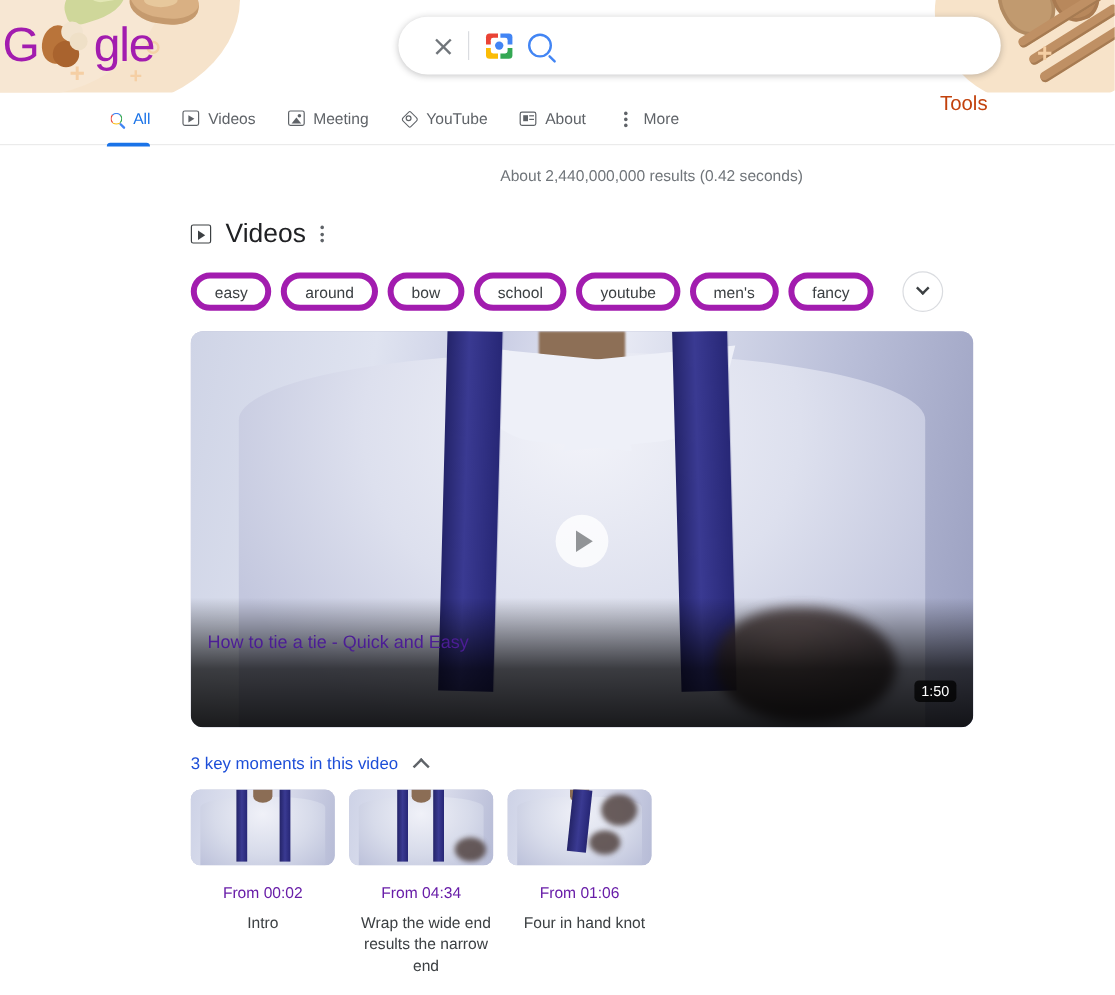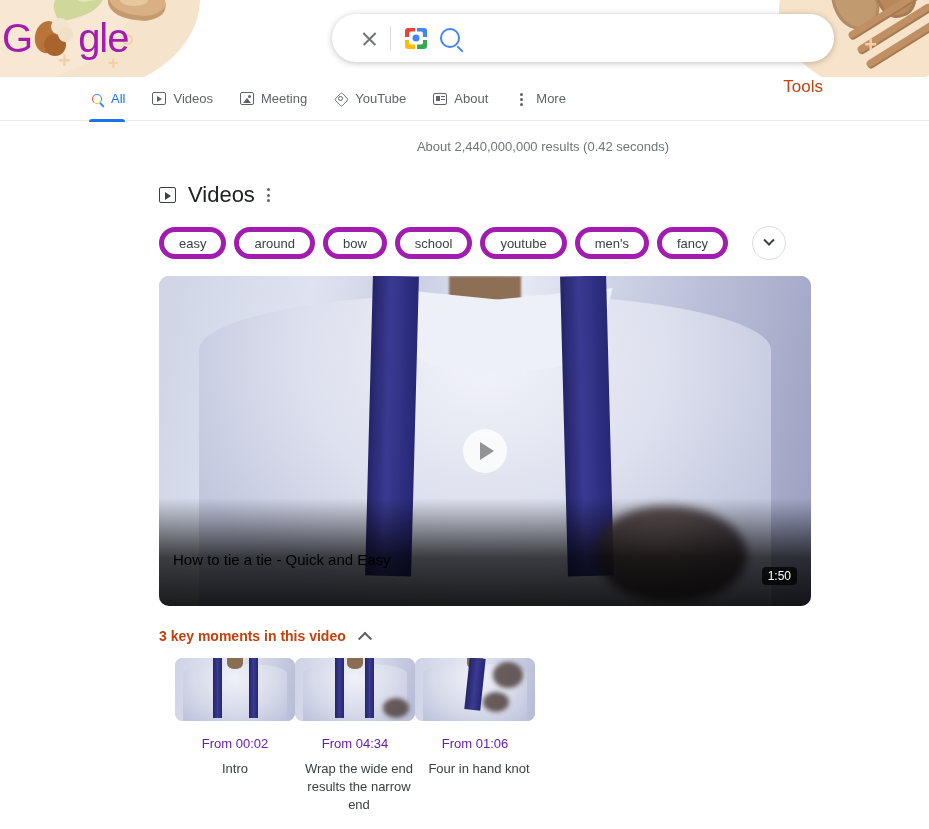--- a/index.html
+++ b/index.html
@@ -427,51 +427,51 @@
     content:""; margin-left:4px;
     border-left: 14px solid rgba(60,64,67,.55);
     border-top: 9px solid transparent;
     border-bottom: 9px solid transparent;
   }
   .vc-overlay {
     position:absolute; left:0; right:0; bottom:0; height: 108px;
     background: linear-gradient(to top, rgba(0,0,0,.88) 0%, rgba(0,0,0,.72) 45%, rgba(0,0,0,0) 100%);
   }
   .vc-title {
-    position:absolute; left: 14px; bottom: 38px;
-    font-size: 15px; color:#000000;
+    position:absolute; left: 14px; bottom: 62px;
+    font-size: 15px; color:#4c1d95;
   }
   .vc-meta {
     position:absolute; left: 14px; bottom: 23px;
     font-size: 13px; color:#dadce0;
   }
   .vc-duration {
     position:absolute; right: 14px; bottom: 21px;
     background: rgba(0,0,0,.75);
     color:#fff; font-size: 12px;
     padding: 2px 6px; border-radius: 4px;
   }
 
   
   .km-head {
     display:flex; align-items:center; gap: 14px;
     margin-top: 22px; margin-left: 2px;
   }
-  .km-head-label { font-size: 14px; color:#c2410c;font-weight:bold; }
+  .km-head-label { font-size: 14px; color:#1d4ed8; }
   .chev-u {
     width: 10px; height: 10px;
     border-left: 2px solid #5f6368; border-top: 2px solid #5f6368;
     transform: rotate(45deg) translate(2px, 2px);
     cursor:pointer;
   }
   .km-grid {
     display: flex;
-    gap: 0;
+    gap: 12px;
     margin-top: 14px;
-    margin-left: 18px;
+    margin-left: 2px;
   }
   .km-item { width: 120px; }
   .km-thumb {
     width: 120px; height: 63px; border-radius: 8px; overflow:hidden;
     position: relative; cursor:pointer; background:#c5c9dd;
   }
   .km-time {
     display:block;
     margin-top: 15px;
     font-size: 13px; color: #681da8; cursor:pointer;

